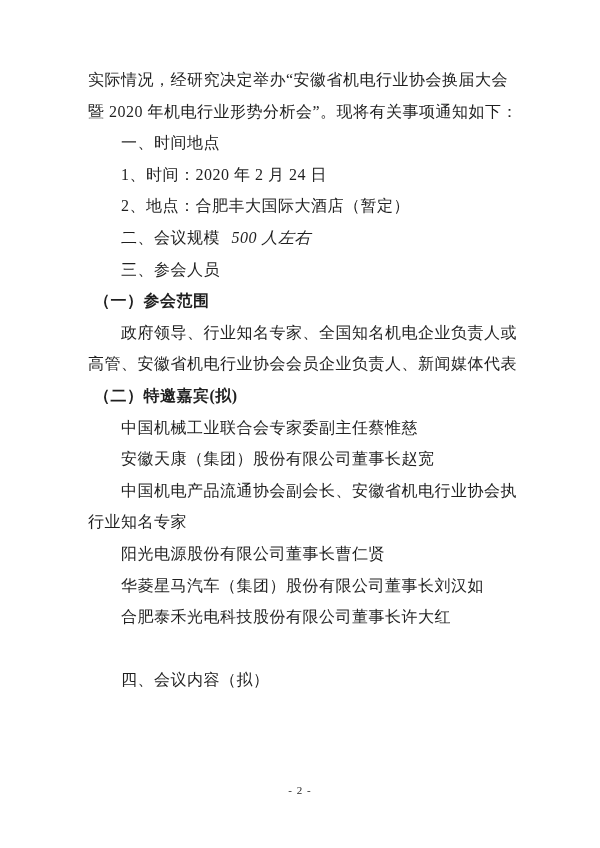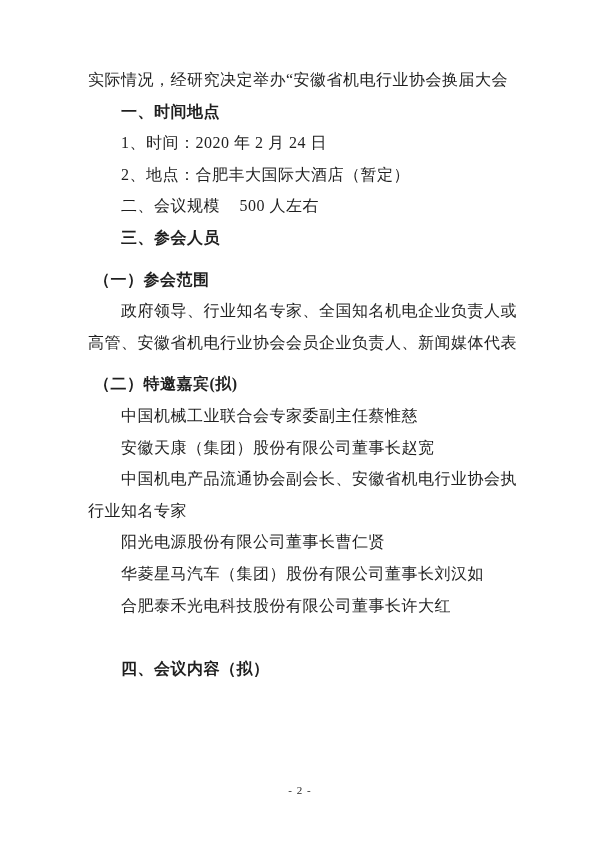--- a/index.html
+++ b/index.html
@@ -23,57 +23,59 @@
     width: 430px;
   }
   .line {
     font-size: 16px;
     letter-spacing: 0.5px;
     line-height: 31.6px;
     height: 31.6px;
     white-space: nowrap;
   }
   .ind   { padding-left: 33px; }   
-  .ind-p { padding-left: 6px; margin-top: 10px; }    
+  .ind-p { padding-left: 6px; }    
   .hd {
-    font-weight: 700;
+    font-weight: 400;
     font-family: "Liberation Sans", "DejaVu Sans", sans-serif;
   }
   .hd2 {
     font-weight: 700;
     font-family: "Liberation Serif", "DejaVu Serif", serif;
   }
   .hd-label {
     font-weight: 400;
     font-family: "Liberation Sans", "DejaVu Sans", sans-serif;
   }
   .hd-rest {
     font-weight: 400;
-    margin-left: 15px;
+    margin-left: 7px;
     font-family: "Liberation Serif", "DejaVu Serif", serif;
+    font-style: italic;
   }
   .page-number {
     position: absolute;
     left: 0;
     right: 0;
     top: 784px;
     text-align: center;
     font-size: 11px;
     letter-spacing: 1px;
     color: #1f1f1f;
     font-family: "Liberation Serif", "DejaVu Serif", serif;
   }
 </style>
 </head>
 <body>
 
 <div class="page">
   <div class="content">
 
     <div class="line">实际情况，经研究决定举办“安徽省机电行业协会换届大会</div>
+    <div class="line">暨 2020 年机电行业形势分析会”。现将有关事项通知如下：</div>
 
     <div class="line ind hd">一、时间地点</div>
     <div class="line ind">1、时间：2020 年 2 月 24 日</div>
     <div class="line ind">2、地点：合肥丰大国际大酒店（暂定）</div>
 
     <div class="line ind">
       <span class="hd-label">二、会议规模</span>
       <span class="hd-rest">500 人左右</span>
     </div>
 

